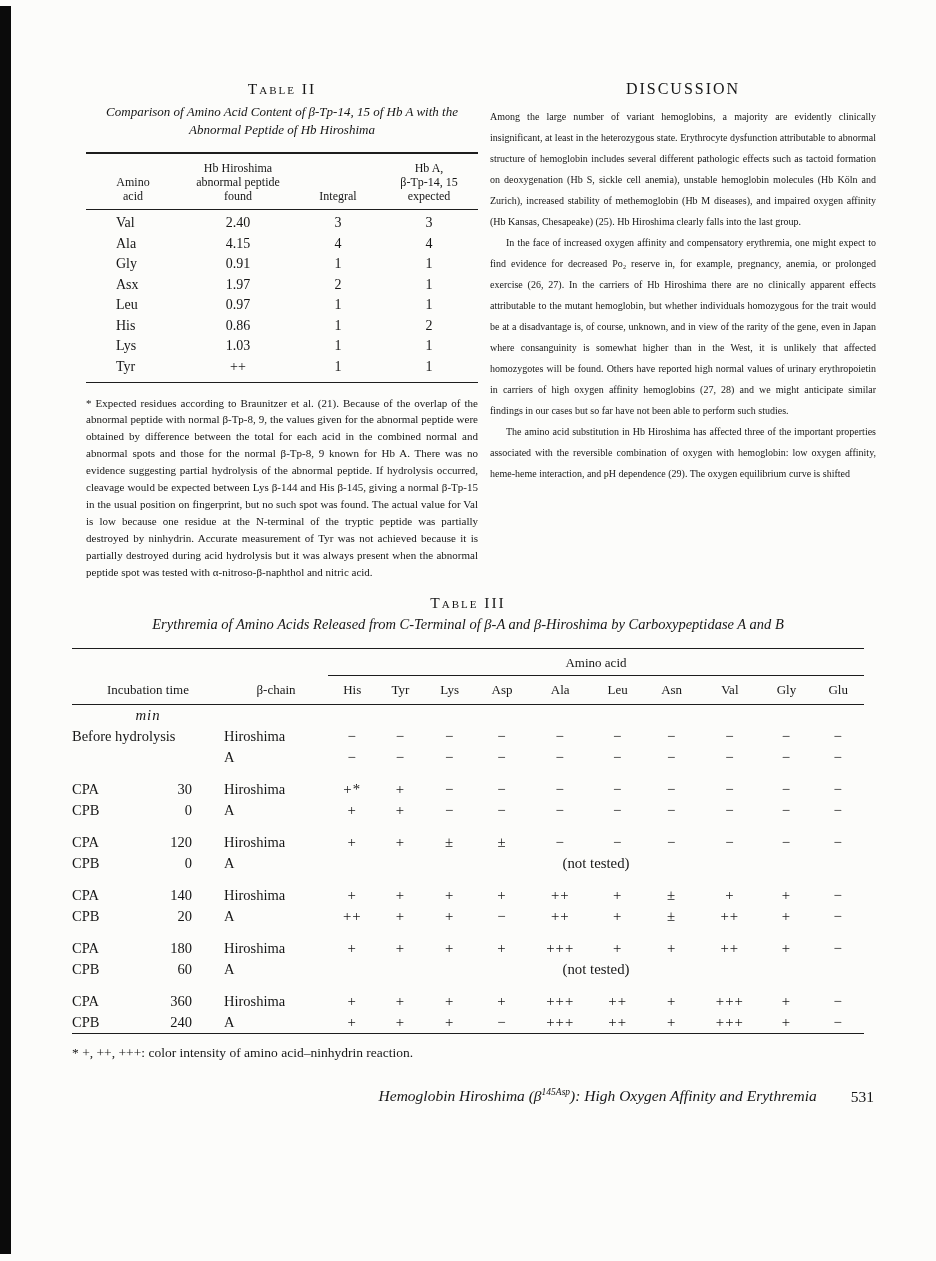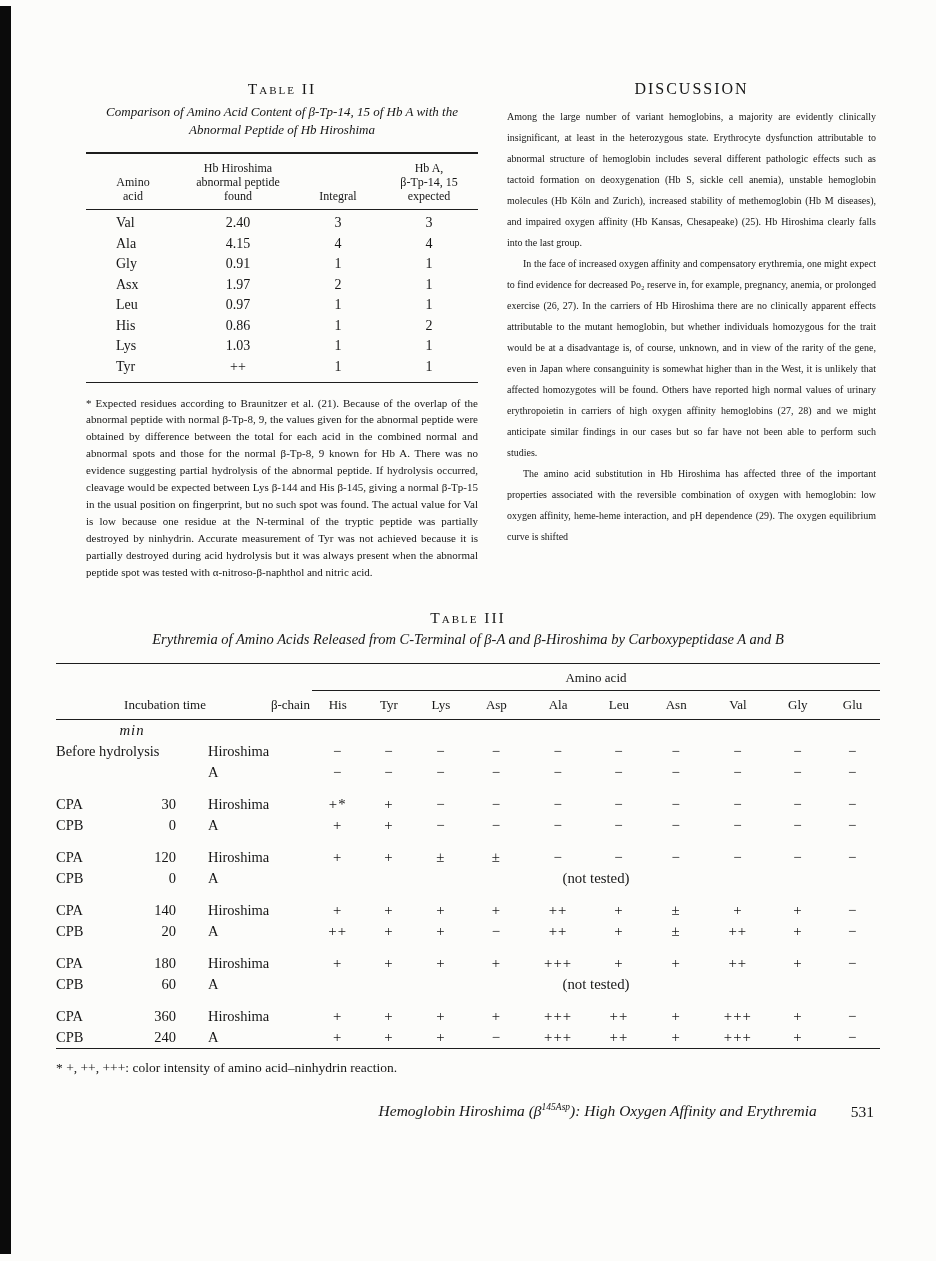--- a/index.html
+++ b/index.html
@@ -7,21 +7,21 @@
   body {
     background:#fcfcfa;
     color:#161616;
     font-family:"Liberation Serif","DejaVu Serif",serif;
     position:relative;
     overflow:hidden;
   }
   .scan-bar { position:absolute; left:0; top:6px; width:11px; height:1248px; background:#0b0b0b; }
 
   .content { position:absolute; left:0; top:0; width:936px; }
-  .columns { display:flex; padding:80px 60px 0 86px; gap:29px; }
+  .columns { display:flex; padding:80px 60px 0 86px; gap:12px; }
   .col-left { width:392px; flex:0 0 392px; }
   .col-right { flex:1; }
 
   
   .tbl-label { text-align:center; font-variant:small-caps; letter-spacing:2px; font-size:15.5px; }
   .t2-caption { text-align:center; font-style:italic; font-size:13px; line-height:18px; margin-top:5px; padding:0 6px; }
   table.t2 { width:100%; border-collapse:collapse; margin-top:13px;
              border-top:2px solid #1d1d1d; border-bottom:1.6px solid #1d1d1d; }
   table.t2 th { font-weight:normal; font-size:12px; line-height:14px; white-space:pre-line;
                 vertical-align:bottom; text-align:center; padding:7px 2px 6px; }
@@ -32,28 +32,28 @@
   table.t2 tbody tr:first-child td { padding-top:5px; }
   table.t2 tbody tr:last-child td { padding-bottom:7px; }
   .t2-footnote { margin-top:12px; font-size:11px; line-height:16.9px; text-align:justify; }
 
   
   .disc-heading { text-align:center; font-size:16px; letter-spacing:2px; font-weight:normal; margin-bottom:8px; }
   .disc p { font-size:10px; line-height:21px; text-align:justify; }
   .disc p.ind { text-indent:16px; }
 
   
-  .t3-section { padding:0 56px; margin-top:29px; }
+  .t3-section { padding:0 72px; margin-top:14px; }
   .t3-caption { text-align:center; font-style:italic; font-size:14.5px; margin-top:4px; }
   table.t3 { width:100%; border-collapse:collapse; margin-top:15px;
              border-top:1.8px solid #1d1d1d; border-bottom:1.8px solid #1d1d1d; }
   table.t3 th { font-weight:normal; font-size:13px; }
   th.t3-group { text-align:center; border-bottom:1px solid #1d1d1d; padding:6px 0 4px; }
   tr.t3-cols th { border-bottom:1.1px solid #1d1d1d; padding:6px 2px; text-align:center; }
-  tr.t3-cols th.c1, tr.t3-cols th.c2 { text-align:right; }
+  tr.t3-cols th.c1, tr.t3-cols th.c2 { text-align:center; }
   td.minc { font-style:italic; font-size:13px; text-align:center; padding:5px 0 4px; }
   table.t3 tbody td { text-align:center; font-size:14.8px; padding:2px 0; letter-spacing:1px; }
   table.t3 tbody td.time { text-align:left; letter-spacing:0; }
   td.time .tw { display:flex; width:120px; justify-content:space-between; font-size:14.5px; }
   td.time .tw.single { justify-content:flex-start; }
   table.t3 tbody td.chain { text-align:left; letter-spacing:0; font-size:14.5px; }
   table.t3 tbody tr.gs td { padding-top:13px; }
   td.nt { font-size:13.8px; letter-spacing:0 !important; }
   .t3-footnote { margin-top:11px; font-size:13.5px; }
 

